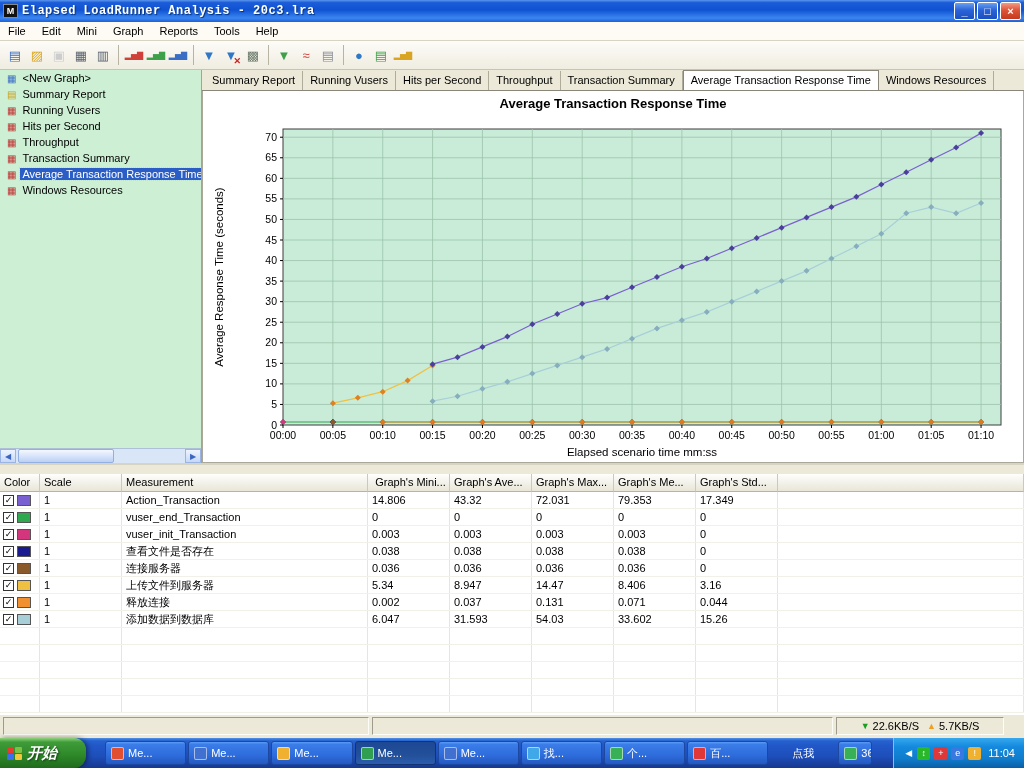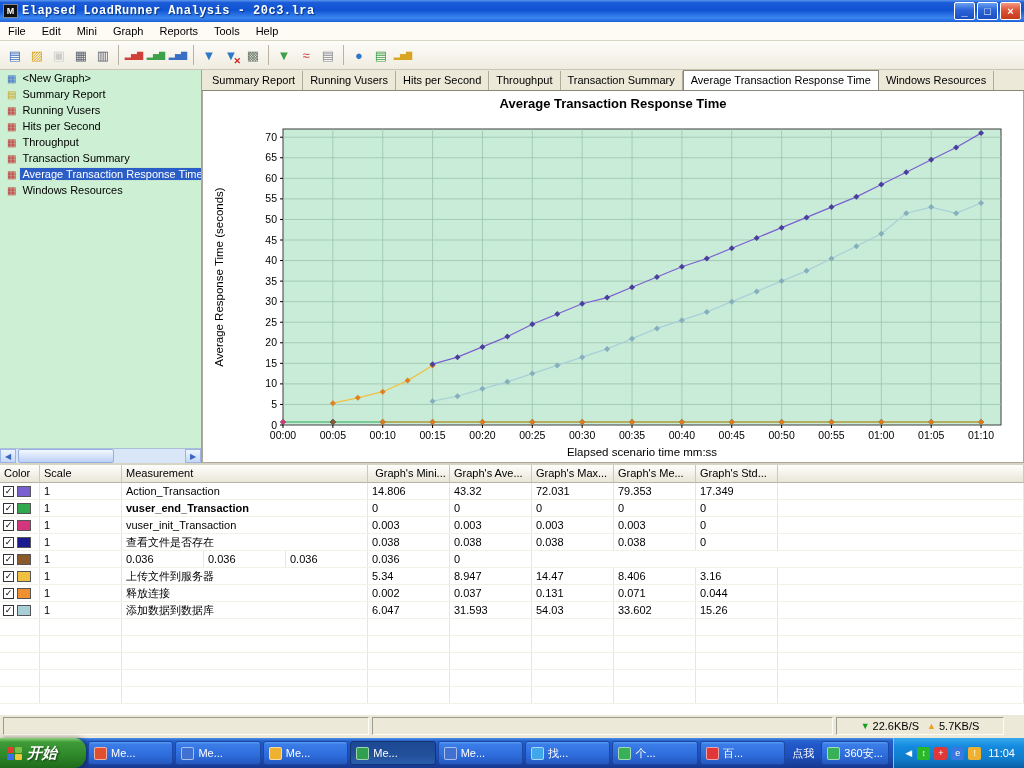--- a/index.html
+++ b/index.html
@@ -51,21 +51,21 @@
     font-size:11px; white-space:nowrap; overflow:hidden; }
   .gtab { padding:3px 7px 4px 7px; border-right:1px solid #b0ac9c; color:#000; }
   .gtab.active { background:#fff; border:1px solid #8a867a; border-bottom:1px solid #fff; margin-bottom:-1px; }
   .chart-panel { flex:1; background:#fff; border:1px solid #aca899; border-top:none; overflow:hidden; position:relative; }
   .chart-title { text-align:center; font-weight:bold; font-size:13px; padding-top:5px; height:22px; }
   #chart-svg-wrap { display:flex; justify-content:center; }
 
   
   .bottom-panel { height:252px; background:#ece9d8; border-top:2px solid #d8d4c4; display:flex; flex-direction:column; }
   .btabbar { display:flex; align-items:flex-end; height:20px; padding-left:2px; border-bottom:1px solid #8a867a; font-size:11px; }
-  .grid { flex:1; background:#fff; overflow:hidden; }
+  .grid { flex:1; background:#fff; overflow:hidden;margin-top:9px; }
   .grid-header { display:flex; }
   .gh-cell { height:18px; line-height:17px; padding-left:4px; font-size:11px;
     background:linear-gradient(#fefefc,#e9e6d8); border-right:1px solid #cdc9b8; border-bottom:1px solid #b8b4a4;
     overflow:hidden; white-space:nowrap; flex:none; }
   .gh-cell.filler { flex:1; }
   .grid-row { display:flex; height:17px; border-bottom:1px solid #f1f1e8; background:#fff; }
   .g-cell { height:16px; line-height:16px; padding-left:4px; border-right:1px solid #e6e6de;
     overflow:hidden; white-space:nowrap; font-size:11px; flex:none; }
   .g-cell.filler { flex:1; }
   .c-color { display:flex; align-items:center; gap:3px; padding-left:3px; }
@@ -86,21 +86,21 @@
 
   
   .taskbar { height:30px; display:flex; align-items:stretch;
     background:linear-gradient(180deg,#4f91e8 0%,#2663cf 9%,#2157c8 25%,#1e4fbb 60%,#16388f 100%); }
   .start-btn { width:86px; flex:none; display:flex; align-items:center; gap:5px; padding-left:7px;
     background:linear-gradient(180deg,#8fd37e 0%,#3f9c38 14%,#2f8a2a 55%,#1f6b1c 100%);
     border-radius:0 12px 12px 0; box-shadow:2px 0 5px rgba(0,0,0,.45);
     color:#fff; font-weight:bold; font-style:italic; font-size:15px; text-shadow:1px 1px 2px #143f12; }
   .flag { display:grid; grid-template-columns:7px 7px; grid-gap:1px; }
   .flag i { height:6px; border-radius:1px; display:block; }
-  .task-btns { flex:1; display:flex; min-width:0; padding:0 1px;justify-content:flex-end; }
+  .task-btns { flex:1; display:flex; min-width:0; padding:0 18px;justify-content:flex-end; }
   .task-btn { flex:1; max-width:94px; margin:3px 1px; display:flex; align-items:center; gap:4px; padding:0 5px;
     background:linear-gradient(180deg,#5b9af5 0%,#3a7ce8 12%,#2e6cdc 60%,#2458c0 100%);
     border:1px solid #1c48a0; border-radius:3px; color:#fff; font-size:11px; overflow:hidden; white-space:nowrap; }
   .task-btn.pressed { background:linear-gradient(180deg,#1d4894 0%,#235099 60%,#2a5cae 100%); border-color:#123572; }
   .task-ic { width:13px; height:13px; border-radius:2px; flex:none; border:1px solid rgba(255,255,255,.55); }
   .float-label { color:#fff; font-size:11px; align-self:center; padding:0 5px; white-space:nowrap; }
   .tray { flex:none; display:flex; align-items:center; gap:4px; padding:0 9px 0 10px; margin-left:2px;
     background:linear-gradient(180deg,#35a8ee 0%,#1489dd 30%,#0f7ccc 70%,#0a5ea6 100%);
     border-left:1px solid #7fc1f0; color:#fff; }
   .tray-ic { width:13px; height:13px; border-radius:2px; font-size:9px; line-height:13px; text-align:center; flex:none; color:#fff; }
@@ -422,21 +422,21 @@
             <div class="g-cell" style="width: 82px;">79.353</div>
             <div class="g-cell" style="width: 82px;">17.349</div>
             <div class="g-cell filler"></div>
           </div>
           <div class="grid-row">
             <div class="g-cell c-color" style="width: 40px;">
               <span class="chk">✓</span>
               <span class="swatch" style="background: rgb(47, 168, 79);"></span>
             </div>
             <div class="g-cell" style="width: 82px;">1</div>
-            <div class="g-cell" style="width: 246px; font-weight: bold;">vuser_end_Transaction</div>
+            <div class="g-cell" style="width: 246px;">vuser_end_Transaction</div>
             <div class="g-cell" style="width: 82px;">0</div>
             <div class="g-cell" style="width: 82px;">0</div>
             <div class="g-cell" style="width: 82px;">0</div>
             <div class="g-cell" style="width: 82px;">0</div>
             <div class="g-cell" style="width: 82px;">0</div>
             <div class="g-cell filler"></div>
           </div>
           <div class="grid-row">
             <div class="g-cell c-color" style="width: 40px;">
               <span class="chk">✓</span>
@@ -464,20 +464,21 @@
             <div class="g-cell" style="width: 82px;">0.038</div>
             <div class="g-cell" style="width: 82px;">0</div>
             <div class="g-cell filler"></div>
           </div>
           <div class="grid-row">
             <div class="g-cell c-color" style="width: 40px;">
               <span class="chk">✓</span>
               <span class="swatch" style="background: rgb(138, 90, 42);"></span>
             </div>
             <div class="g-cell" style="width: 82px;">1</div>
+            <div class="g-cell" style="width: 246px;">连接服务器</div>
             <div class="g-cell" style="width: 82px;">0.036</div>
             <div class="g-cell" style="width: 82px;">0.036</div>
             <div class="g-cell" style="width: 82px;">0.036</div>
             <div class="g-cell" style="width: 82px;">0.036</div>
             <div class="g-cell" style="width: 82px;">0</div>
             <div class="g-cell filler"></div>
           </div>
           <div class="grid-row">
             <div class="g-cell c-color" style="width: 40px;">
               <span class="chk">✓</span>

